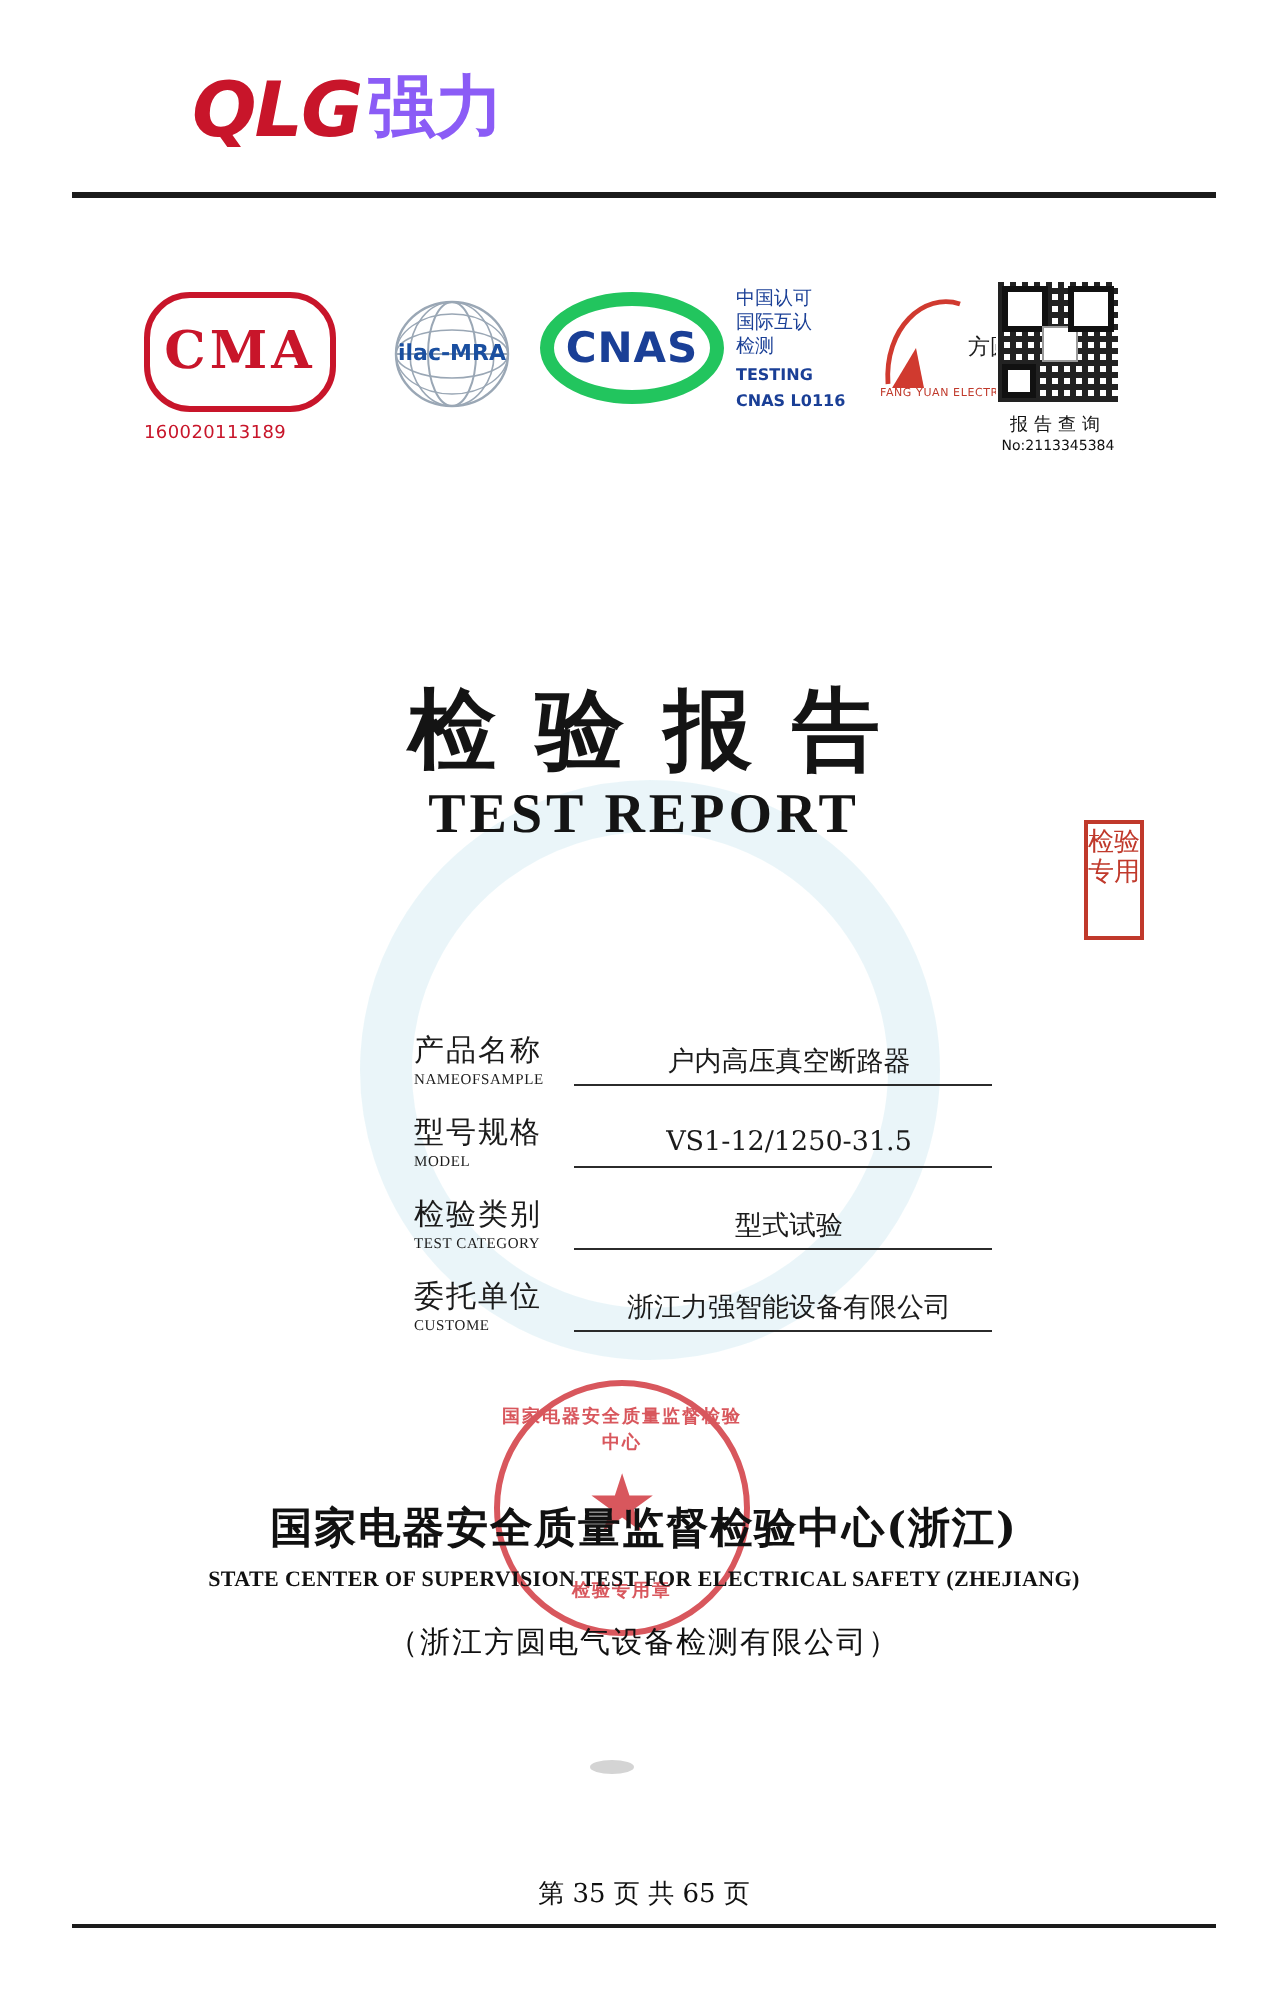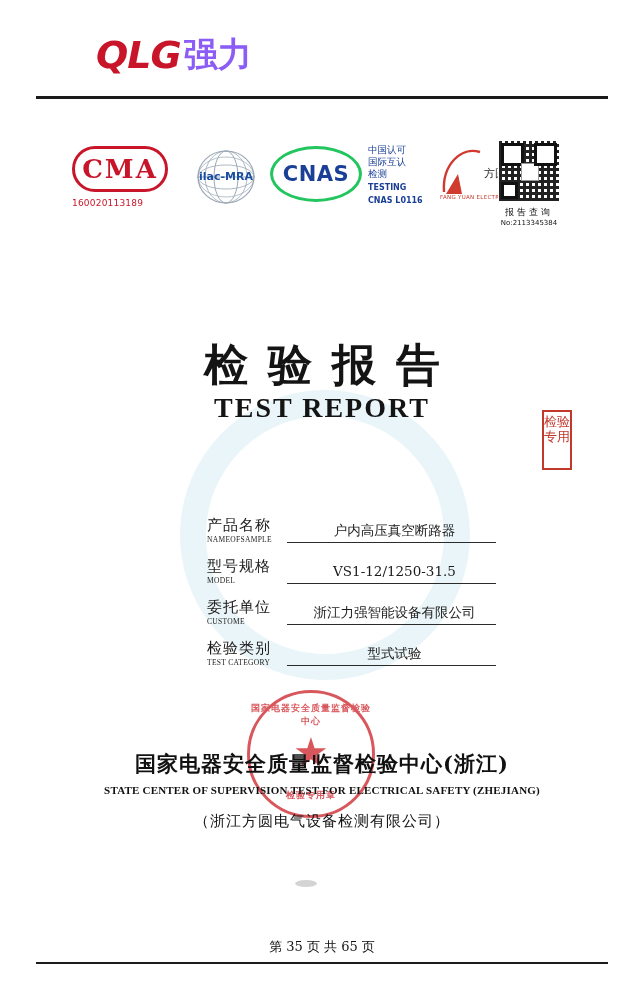--- a/index.html
+++ b/index.html
@@ -52,21 +52,21 @@
   .logos {
     position: absolute;
     left: 72px; top: 140px;
     width: 500px; height: 100px;
   }
   .logo { position: absolute; }
 
   
   .cma { left: 0px; top: 6px; width: 108px; }
   .cma-mark {
-    width: 96px; height: 46px;
+    width: 96px; height: 60px;
     border: 3px solid #c8152a;
     border-radius: 23px / 23px;
     color: #c8152a;
     font-family: "DejaVu Serif", serif;
     font-weight: bold;
     font-size: 26px;
     letter-spacing: 2px;
     display: flex; align-items: center; justify-content: center;
     line-height: 1;
   }
@@ -90,21 +90,21 @@
     position: absolute; left: 0; right: 0; top: 22px;
     font-size: 11px; font-weight: bold;
     color: #1a4fa0;
     font-family: "DejaVu Sans", sans-serif;
   }
 
   
   .cnas { left: 198px; top: 6px; width: 96px; text-align: center; }
   .cnas-oval {
     width: 92px; height: 56px;
-    border: 3px solid #22c55e;
+    border: 7px solid #22c55e;
     border-radius: 50%;
     display: flex; align-items: center; justify-content: center;
     color: #1a3f96;
     font-family: "DejaVu Sans", sans-serif;
     font-weight: bold;
     font-size: 21px;
     letter-spacing: 0.5px;
   }
 
   
@@ -452,30 +452,30 @@
     </div>
 
     <div class="field-row">
       <span class="field-label">型号规格</span>
       <span class="field-sub">MODEL</span>
       <span class="field-value">VS1-12/1250-31.5</span>
       <span class="field-line"></span>
     </div>
 
     <div class="field-row">
+      <span class="field-label">检验类别</span>
+      <span class="field-sub">TEST CATEGORY</span>
+      <span class="field-value">型式试验</span>
+      <span class="field-line"></span>
+    </div>
+
+    <div class="field-row">
       <span class="field-label">委托单位</span>
       <span class="field-sub">CUSTOME</span>
       <span class="field-value">浙江力强智能设备有限公司</span>
-      <span class="field-line"></span>
-    </div>
-
-    <div class="field-row">
-      <span class="field-label">检验类别</span>
-      <span class="field-sub">TEST CATEGORY</span>
-      <span class="field-value">型式试验</span>
       <span class="field-line"></span>
     </div>
   </div>
 
   <div class="stamp">
     <div class="arc-top">国家电器安全质量监督检验中心</div>
     <div class="star">★</div>
     <div class="arc-bottom">检验专用章</div>
   </div>
 

